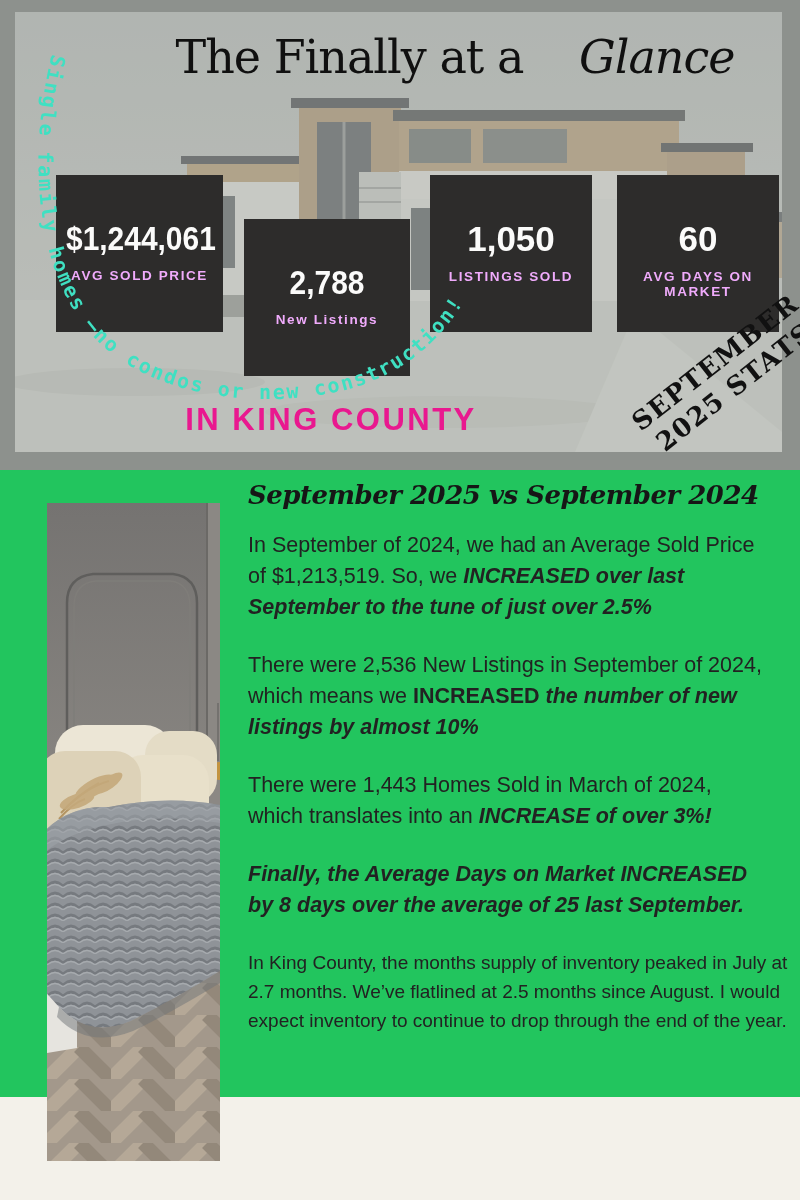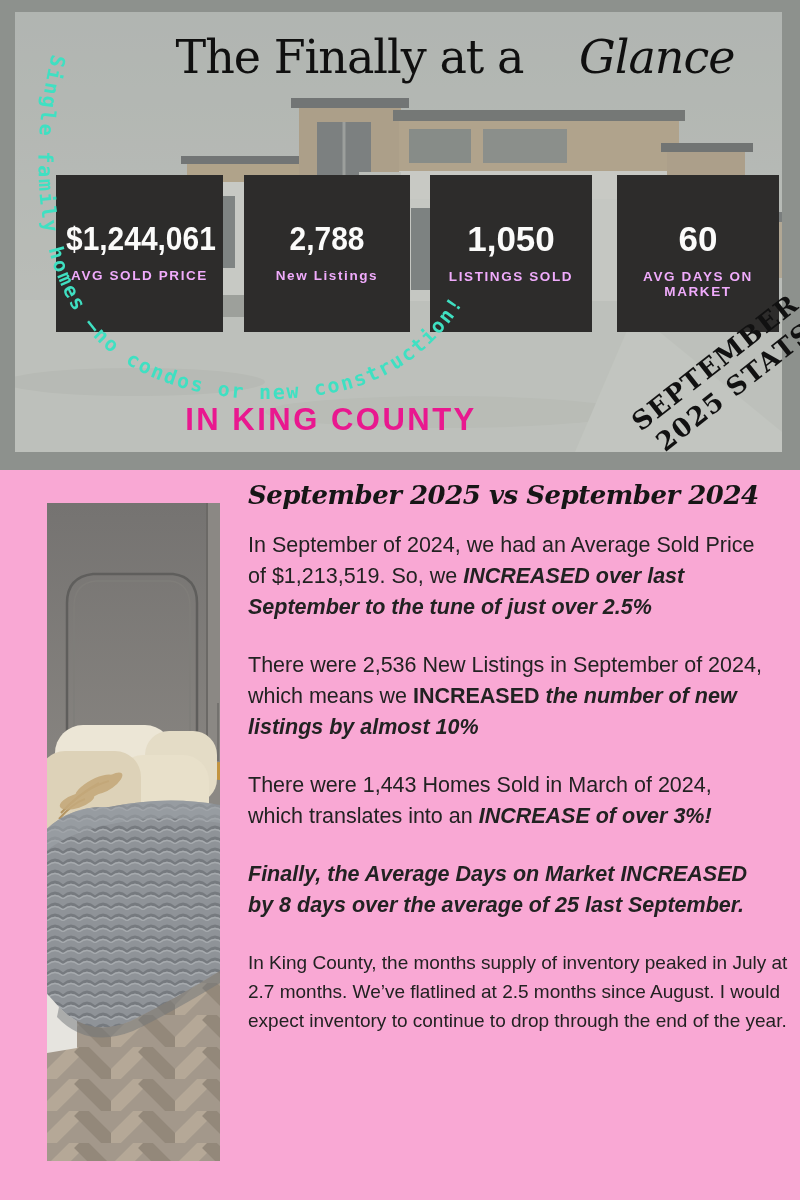--- a/index.html
+++ b/index.html
@@ -12,37 +12,37 @@
   .hero-photo svg{display:block;}
   .hero-title{position:absolute;left:55px;top:30px;width:800px;text-align:center;z-index:3;
     font-family:"DejaVu Serif",serif;font-size:46px;font-weight:500;letter-spacing:-1px;color:#101010;margin:0;}
   .hero-title em{font-style:italic;margin-left:42px;}
   .arc-svg{position:absolute;left:0;top:0;width:800px;height:470px;z-index:5;pointer-events:none;}
   .arc-svg text{font-family:"DejaVu Sans Mono",monospace;font-weight:bold;font-size:20px;letter-spacing:2px;}
 
   .stats{position:absolute;left:16px;top:175px;width:800px;height:157px;z-index:4;}
   .stat-box{position:absolute;top:0;height:157px;background:#2d2c2b;color:#fff;text-align:center;}
   .stat-box.b1{left:40px;width:167px;}
-  .stat-box.b2{left:228px;width:166px;}
+  .stat-box.b2{left:228px;width:166px;margin-top:44px;}
   .stat-box.b3{left:414px;width:162px;}
   .stat-box.b4{left:601px;width:162px;}
   .stat-value{margin-top:44px;font-size:34px;font-weight:bold;color:#fbfbfa;}
   .b1 .stat-value,.b2 .stat-value{transform:scaleX(.88);letter-spacing:0;}
   .b3 .stat-value,.b4 .stat-value{font-weight:600;font-size:35px;}
   .stat-label{margin-top:10px;font-size:13.5px;font-weight:bold;letter-spacing:1.6px;color:#f0abfc;}
 
   .location-label{position:absolute;left:16px;top:402px;width:630px;text-align:center;z-index:4;
     color:#e9188f;font-size:31px;font-weight:bold;letter-spacing:2.5px;}
 
   .stamp{position:absolute;left:620px;top:344px;width:210px;z-index:6;text-align:center;
     transform:rotate(-38deg);font-family:"DejaVu Serif",serif;font-weight:bold;font-size:26px;
     letter-spacing:1.5px;color:#111;line-height:31px;white-space:nowrap;}
 
   
-  .report{position:absolute;left:0;top:470px;width:800px;height:730px;background:#f9a8d4;}
+  .report{position:absolute;left:0;top:470px;width:800px;height:627px;background:#22c55e;}
   .side-photo{position:absolute;left:47px;top:33px;width:173px;height:658px;overflow:hidden;}
   .report-content{position:absolute;left:248px;top:10px;width:534px;}
   .report-heading{margin:0 0 20px 0;font-family:"DejaVu Serif",serif;font-style:italic;font-weight:600;
     font-size:26px;letter-spacing:-0.5px;color:#161616;}
   .para{margin:0 0 27px 0;font-size:21.5px;line-height:31px;color:#222;width:522px;}
   .para-small{font-size:19px;line-height:29px;width:540px;margin-bottom:4px;}
   .seg-regular{font-weight:normal;font-style:normal;text-align:center;}
   .seg-bold{font-weight:bold;}
   .seg-bold-italic{font-weight:bold;font-style:italic;}
 </style>

